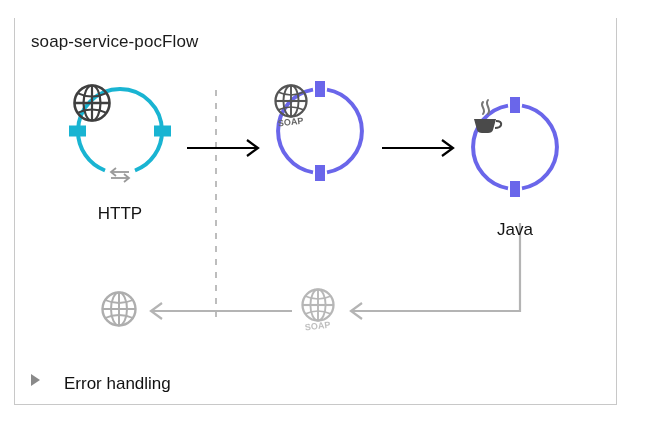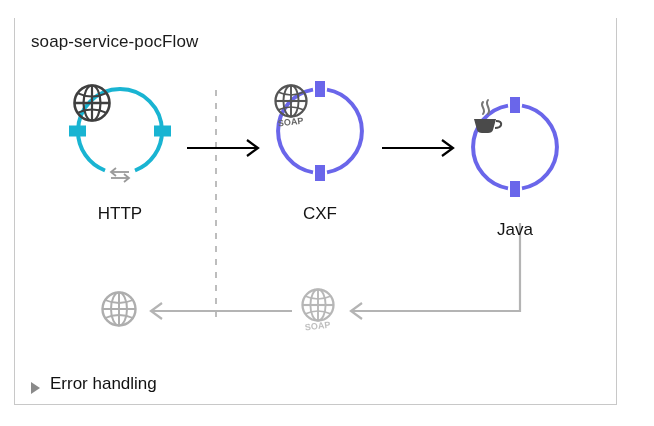--- a/index.html
+++ b/index.html
@@ -91,22 +91,22 @@
     height: 48px;
     opacity: .42;
   }
 
   
   .error-bar {
     position: absolute;
     left: 16px;
     bottom: 10px;
     display: flex;
-    align-items: flex-end;
-    gap: 10px;
+    align-items: flex-start;
+    gap: 24px;
   }
   .disclosure {
     width: 0; height: 0;
     border-left: 9px solid #8a8a8a;
     border-top: 6px solid transparent;
     border-bottom: 6px solid transparent;
   }
   .error-label {
     font-size: 17px;
     color: #111111;
@@ -207,21 +207,20 @@
               <circle cx="22" cy="21" r="15.5" fill="none" stroke="#555555" stroke-width="2.3"></circle>
               <ellipse cx="22" cy="21" rx="7.6" ry="15.5" fill="none" stroke="#555555" stroke-width="1.9"></ellipse>
               <line x1="22" y1="5.5" x2="22" y2="36.5" stroke="#555555" stroke-width="1.9"></line>
               <line x1="6.5" y1="21" x2="37.5" y2="21" stroke="#555555" stroke-width="2.1"></line>
               <path d="M 9 12 Q 22 18 35 12" fill="none" stroke="#555555" stroke-width="1.7"></path>
               <path d="M 9 30 Q 22 24 35 30" fill="none" stroke="#555555" stroke-width="1.7"></path>
               <text x="22" y="45" font-family="'Liberation Sans', sans-serif" font-size="9" font-weight="bold" fill="#666666" text-anchor="middle" transform="rotate(-7 22 45)">SOAP</text>
             </svg>
           </div>
         </div>
-        <div class="node-label">CXF</div>
       </div>
 
       <div class="node" style="left:441px; top:78px;">
         <div class="ring-wrap">
           <svg width="102" height="102" viewBox="0 0 102 102">
             <path d="M 58 9.6 A 42 42 0 0 1 58 92.4" fill="none" stroke="#6a66ea" stroke-width="4"></path>
             <path d="M 44 9.6 A 42 42 0 0 0 44 92.4" fill="none" stroke="#6a66ea" stroke-width="4"></path>
             <rect x="46" y="1" width="10" height="16" fill="#6a66ea"></rect>
             <rect x="46" y="85" width="10" height="16" fill="#6a66ea"></rect>
           </svg>

